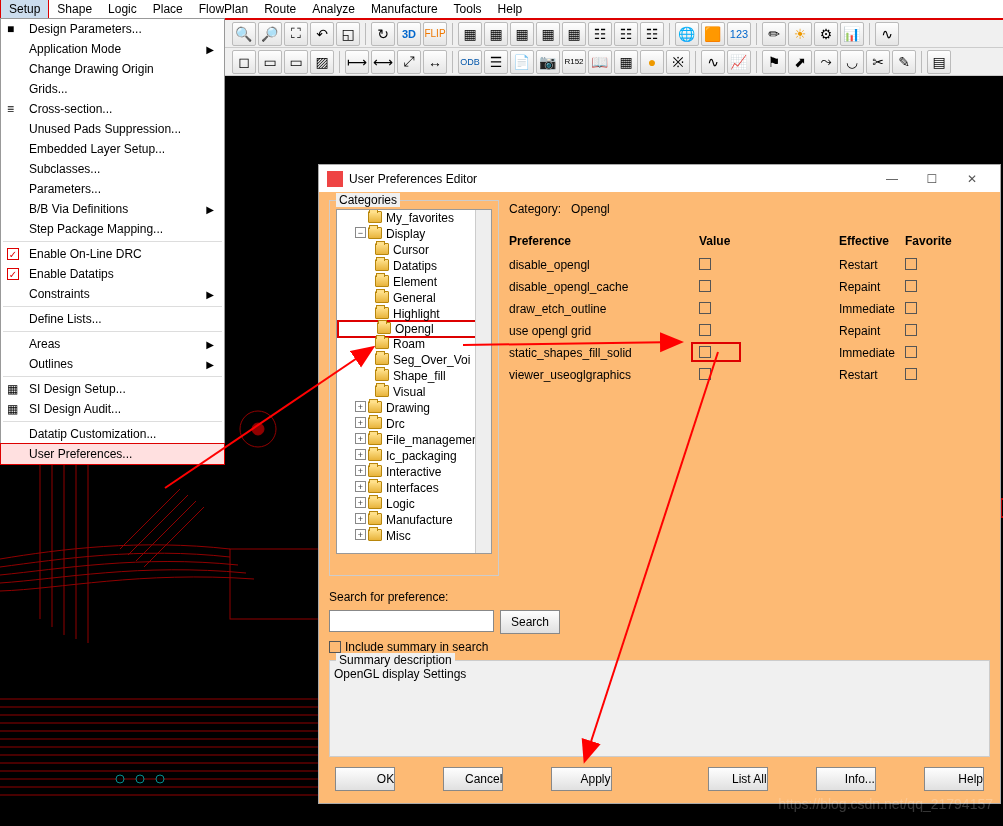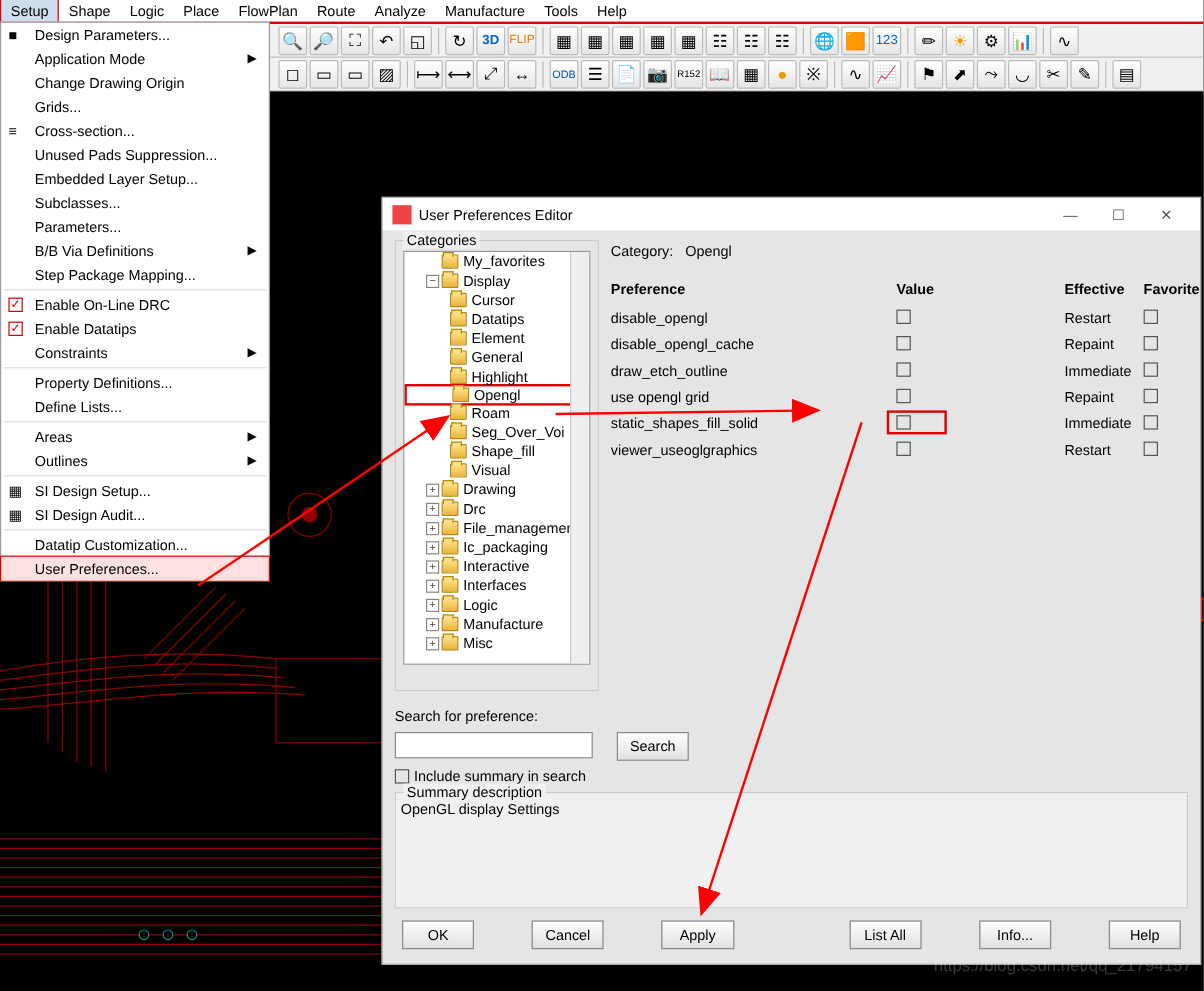--- a/index.html
+++ b/index.html
@@ -23,63 +23,63 @@
 .dropdown-sep { height: 1px; background: #ddd; margin: 2px 2px; }
 .dropdown-item .arrow { font-size: 10px; }
 .dropdown-item .chk { position: absolute; left: 6px; width: 12px; height: 12px; border: 1px solid #d00; display: inline-flex; align-items: center; justify-content: center; color: #d00; font-size: 10px; }
 .dropdown-item .icon { position: absolute; left: 6px; font-size: 12px; }
 
 
 .canvas-bg { position: absolute; left: 0; top: 79px; width: 1003px; height: 747px; background: #000; z-index: 0; overflow: hidden; }
 .canvas-bg svg { width: 100%; height: 100%; }
 
 
-.dialog { position: absolute; left: 318px; top: 164px; width: 683px; height: 640px; background: #e5e5e5; border: 1px solid #aaa; z-index: 10; box-shadow: 0 0 8px rgba(0,0,0,.3); display: flex; flex-direction: column; }
+.dialog { position: absolute; left: 318px; top: 164px; width: 683px; height: 640px; background: #fdba74; border: 1px solid #aaa; z-index: 10; box-shadow: 0 0 8px rgba(0,0,0,.3); display: flex; flex-direction: column; }
 .dialog-title { height: 28px; background: #fff; display: flex; align-items: center; padding: 0 8px; }
 .dialog-title .ico { width: 16px; height: 16px; margin-right: 6px; background: #e44; display: inline-block; }
 .dialog-title .spacer { flex: 1; }
 .winbtn { width: 40px; height: 24px; display: inline-flex; align-items: center; justify-content: center; color: #555; }
 
 .dialog-body { flex: 1; display: flex; gap: 10px; padding: 0 10px; }
 .left-pane { width: 170px; display: flex; flex-direction: column; }
 .groupbox { border: 1px solid #ccc; margin-top: 8px; padding: 8px 6px 6px 6px; position: relative; }
 .groupbox > legend { position: absolute; top: -8px; left: 6px; background: #f0f0f0; padding: 0 3px; font-size: 12px; }
 .tree { background: #fff; border: 1px solid #999; height: 345px; overflow-y: auto; overflow-x: hidden; font-size: 12px; position: relative; }
-.tree-item { padding: 1px 0 1px 16px; white-space: nowrap; display: flex; align-items: center; }
+.tree-item { padding: 1px 0 1px 16px; white-space: nowrap; display: flex; }
 .tree-item .tog { width: 11px; height: 11px; border: 1px solid #888; display: inline-flex; align-items: center; justify-content: center; font-size: 9px; margin-right: 2px; color: #444; }
 .tree-item.l2 { padding-left: 18px; }
 .tree-item.l3 { padding-left: 38px; }
 .folder { width: 14px; height: 12px; display: inline-block; margin-right: 4px; background: linear-gradient(#ffe08a,#e8b43c); border: 1px solid #b8860b; border-radius: 1px; position: relative; }
 .folder::before { content: ""; position: absolute; left: 0; top: -3px; width: 7px; height: 3px; background: #ffe08a; border: 1px solid #b8860b; border-bottom: none; }
 .tree-item.sel { border: 2px solid #d00; margin: -2px 0; padding-top: 0; padding-bottom: 0; }
 .tree-scroll { position: absolute; right: 0; top: 0; width: 16px; height: 100%; background: #eee; border-left: 1px solid #ccc; }
-.search-row { display: flex; gap: 20px; margin-top: 6px; }
+.search-row { display: flex; gap: 6px; margin-top: 6px; }
 .search-row input { flex: 1; height: 22px; border: 1px solid #888; padding: 0 4px; }
 .search-btn { height: 24px; padding: 0 10px; border: 1px solid #888; background: linear-gradient(#fefefe,#e0e0e0); }
 .chk-row { margin-top: 6px; font-size: 12px; display: flex; align-items: center; gap: 4px; }
 .chk-row .cb { width: 12px; height: 12px; border: 1px solid #555; display: inline-block; }
 
 .right-pane { flex: 1; }
 .catlabel { padding-top: 10px; font-size: 12px; }
 .pref-table { margin-top: 18px; width: 100%; }
 .pref-head { display: flex; font-weight: bold; font-size: 12px; padding-bottom: 6px; }
 .pref-row { display: flex; align-items: center; height: 22px; font-size: 12px; }
 .col-pref { width: 190px; }
-.col-val { width: 140px; margin-left: 48px; }
+.col-val { width: 140px; }
 .col-eff { width: 66px; }
 .col-fav { width: 50px; }
 .cb { width: 12px; height: 12px; border: 1px solid #555; display: inline-block; }
 .hlbox { position: absolute; border: 2px solid #d00; pointer-events: none; }
 
 .summary { margin: 6px 10px 0 10px; border: 1px solid #ccc; height: 100px; padding: 6px 4px; position: relative; background: #f0f0f0; }
 .summary legend { position: absolute; top: -8px; left: 6px; background: #f0f0f0; padding: 0 3px; font-size: 12px; }
 
 .button-row { display: flex; gap: 48px; padding: 10px 16px 12px 16px; align-items: center; }
 .button-row .gap { flex: 1; }
-.dlg-btn { width: 80px; height: 24px; border: 1px solid #888; background: linear-gradient(#fefefe,#e0e0e0); text-align: center; line-height: 22px; }
+.dlg-btn { width: 80px; height: 24px; border: 1px solid #888; background: linear-gradient(#fefefe,#e0e0e0); text-align: right; line-height: 22px; }
 
 .arrow-overlay { position: absolute; left: 0; top: 0; width: 100%; height: 100%; pointer-events: none; z-index: 20; }
 
 .watermark { position: absolute; right: 10px; bottom: 14px; color: rgba(255,255,255,.22); font-size: 14px; z-index: 25; }
 </style>
 </head>
 <body>
 
 <div class="canvas-bg">
 <svg viewBox="0 0 1003 747">
@@ -225,23 +225,20 @@
     <div class="dropdown-item">
       <span class="chk">✓</span>
       <span>Enable Datatips</span>
     </div>
     <div class="dropdown-item">
       <span>Constraints</span>
       <span class="arrow">▶</span>
     </div>
     <div class="dropdown-sep"></div>
     <div class="dropdown-item">
-      <span>Property Definitions...</span>
-    </div>
-    <div class="dropdown-item">
       <span>Define Lists...</span>
     </div>
     <div class="dropdown-sep"></div>
     <div class="dropdown-item">
       <span>Areas</span>
       <span class="arrow">▶</span>
     </div>
     <div class="dropdown-item">
       <span>Outlines</span>
       <span class="arrow">▶</span>

